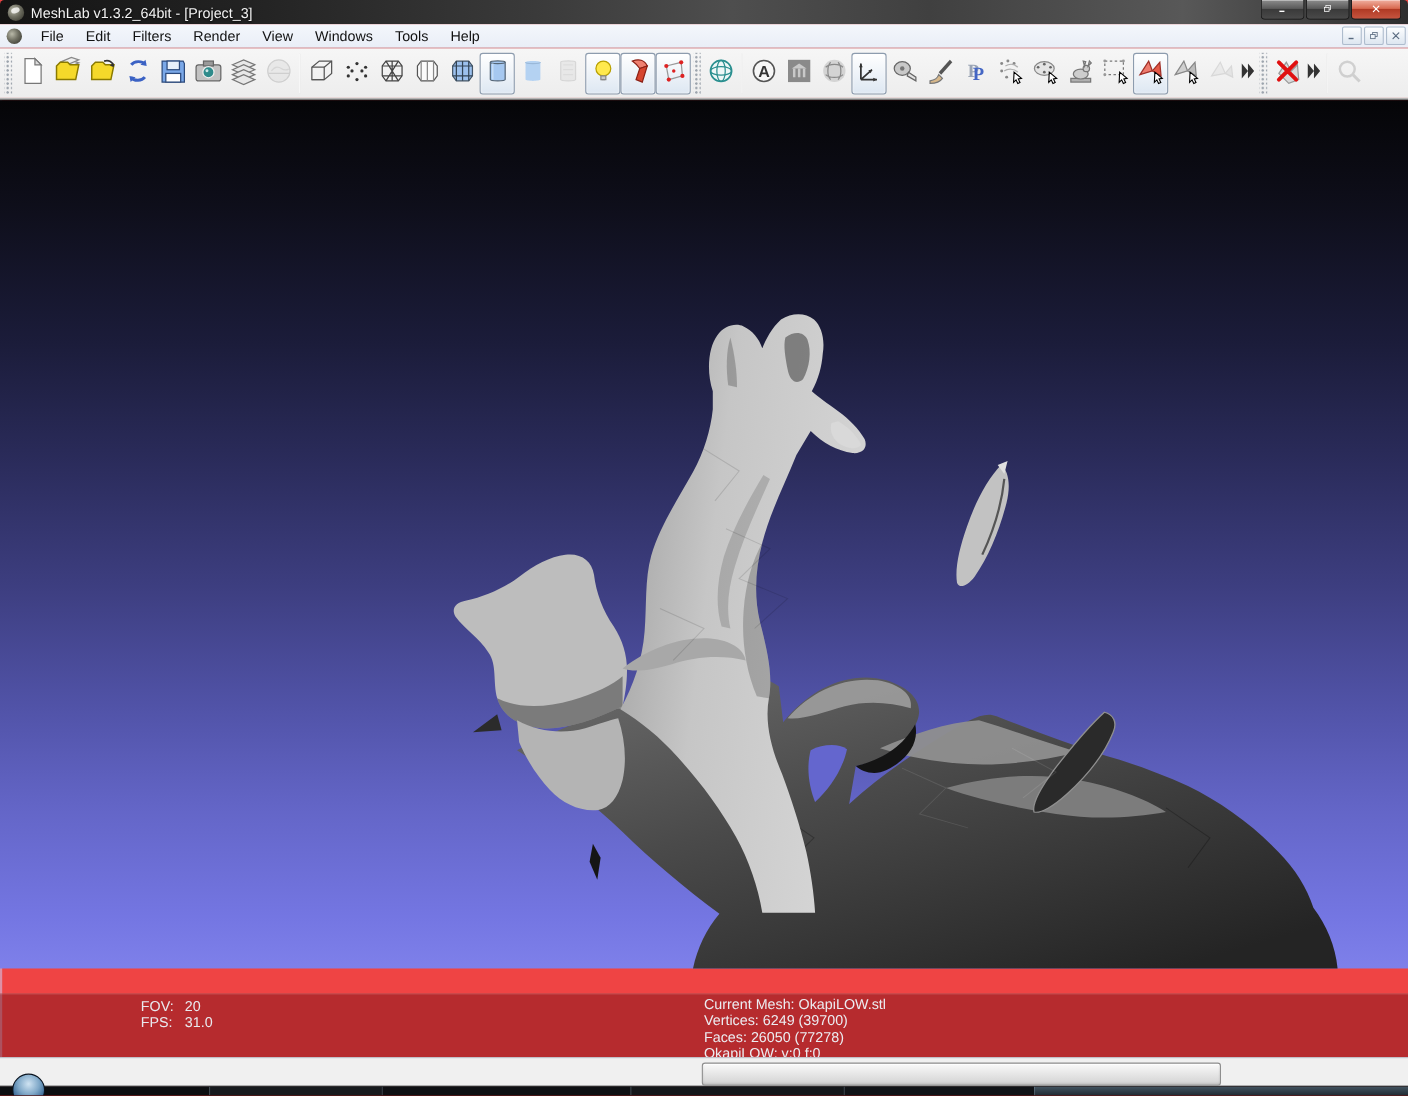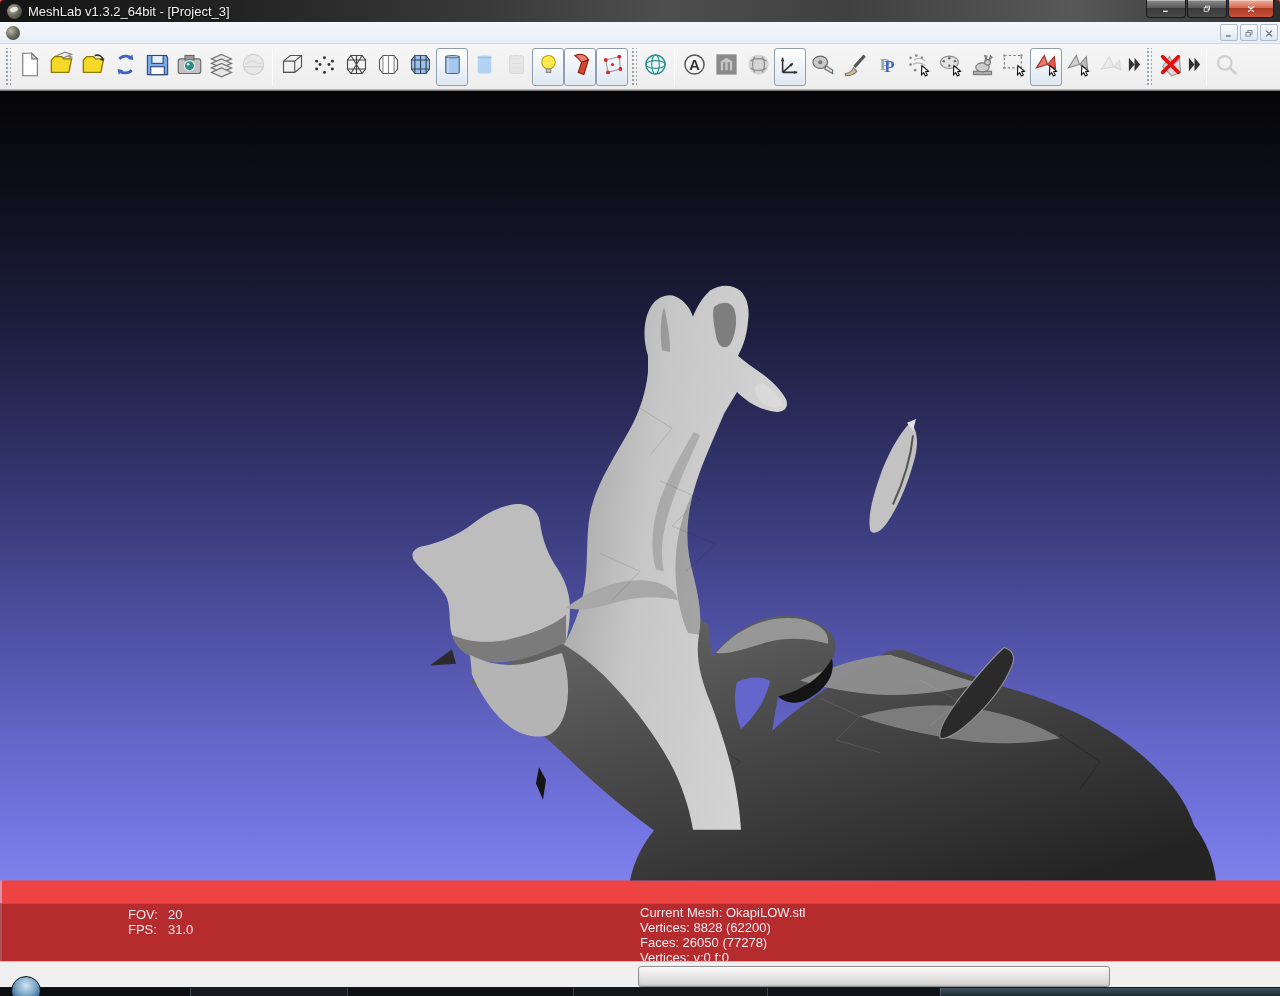--- a/index.html
+++ b/index.html
@@ -104,20 +104,30 @@
         <div class="win-btn close">
           <span><svg viewBox="0 0 24 24" xmlns="http://www.w3.org/2000/svg">
               <path d="M6 6l12 12M18 6L6 18" stroke="#fff" stroke-width="2.6" stroke-linecap="round"></path>
             </svg></span>
         </div>
       </div>
   </div>
 
   <div class="menubar">
     <div class="app-icon-sm"></div>
+    <div id="menu-items" style="display:flex">
+        <div class="menu-item">File</div>
+        <div class="menu-item">Edit</div>
+        <div class="menu-item">Filters</div>
+        <div class="menu-item">Render</div>
+        <div class="menu-item">View</div>
+        <div class="menu-item">Windows</div>
+        <div class="menu-item">Tools</div>
+        <div class="menu-item">Help</div>
+      </div>
     <div class="mdi-controls" id="mdi-controls">
         <div class="mdi-btn">
           <span><svg viewBox="0 0 24 24" xmlns="http://www.w3.org/2000/svg">
               <rect x="4" y="17" width="12" height="3.4" fill="#5a6b80"></rect>
             </svg></span>
         </div>
         <div class="mdi-btn">
           <span><svg viewBox="0 0 24 24" xmlns="http://www.w3.org/2000/svg">
               <rect x="9" y="4" width="11" height="10" fill="none" stroke="#5a6b80" stroke-width="2"></rect>
               <rect x="4" y="9" width="11" height="10" fill="#eef3f8" stroke="#5a6b80" stroke-width="2"></rect>
@@ -542,23 +552,23 @@
           <span>20</span>
         </div>
       <div class="row">
           <span class="lbl">FPS:</span>
           <span>31.0</span>
         </div>
     </div>
 
     <div class="mesh-info">
       <div>Current Mesh: OkapiLOW.stl</div>
-      <div>Vertices: 8828 (62200)</div>
+      <div>Vertices: 6249 (39700)</div>
       <div>Faces: 26050 (77278)</div>
-      <div>Vertices: v:0 f:0</div>
+      <div>OkapiLOW: v:0 f:0</div>
     </div>
   </div>
 
   <div class="statusbar">
     <div class="progress"></div>
   </div>
 
   <div class="taskbar">
     <div class="tb-seg seg-a"></div>
     <div class="tb-seg seg-b"></div>

